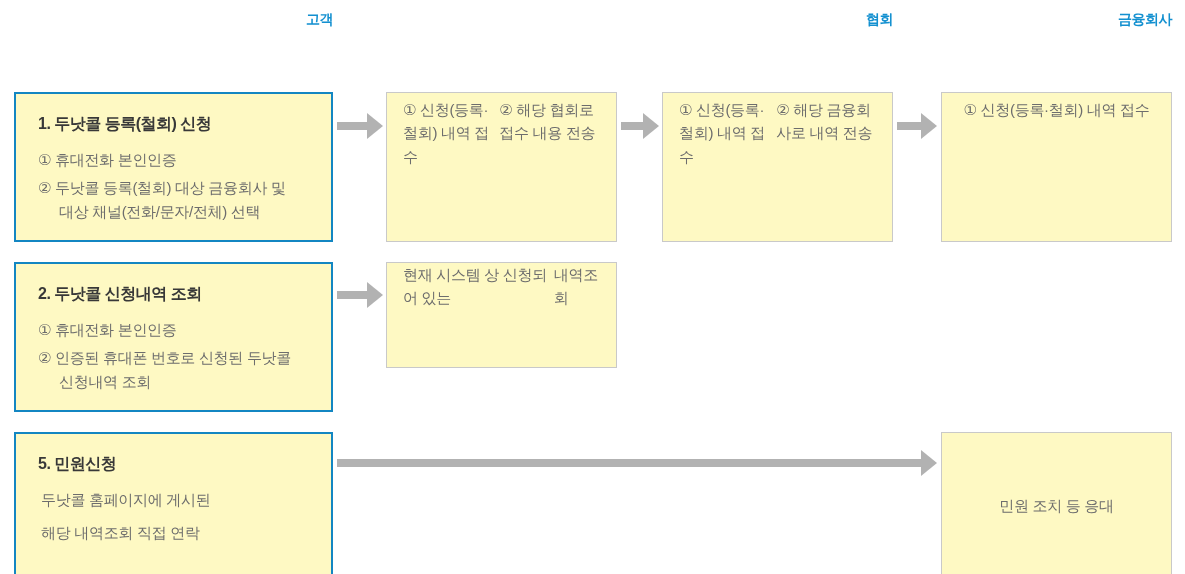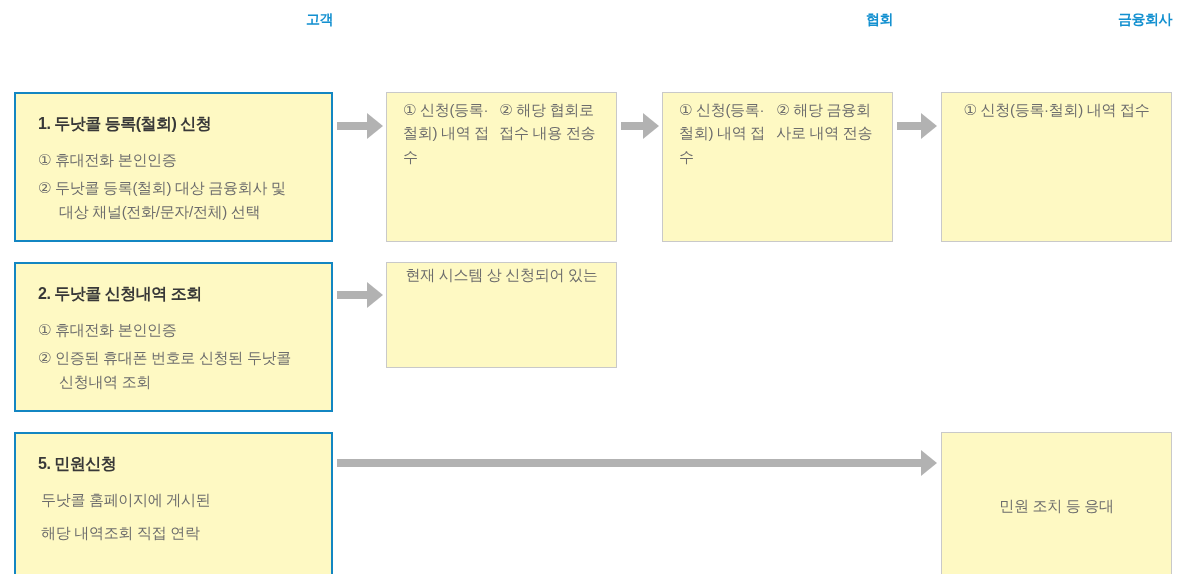--- a/index.html
+++ b/index.html
@@ -127,20 +127,21 @@
     </p>
   </div>
 
   <div class="arrow" style="left:337px;top:282px;width:46px;">
     <i class="shaft"></i>
       <i class="head"></i>
   </div>
 
   <div class="box center-v" style="left:386px;top:220px;width:231px;height:106px;">
     <p class="line" style="margin:0;">현재 시스템 상 신청되어 있는</p>
+    <p class="line" style="margin:0;">내역조회</p>
   </div>
 
   <div class="box accent pad-box" style="left:14px;top:390px;width:319px;height:148px;">
     <div class="box-title">5. 민원신청</div>
     <p class="line indent">두낫콜 홈페이지에 게시된</p>
     <p class="line indent" style="margin-top:10px;">해당 내역조회 직접 연락</p>
   </div>
 
   <div class="arrow" style="left:337px;top:450px;width:600px;">
     <i class="shaft"></i>

